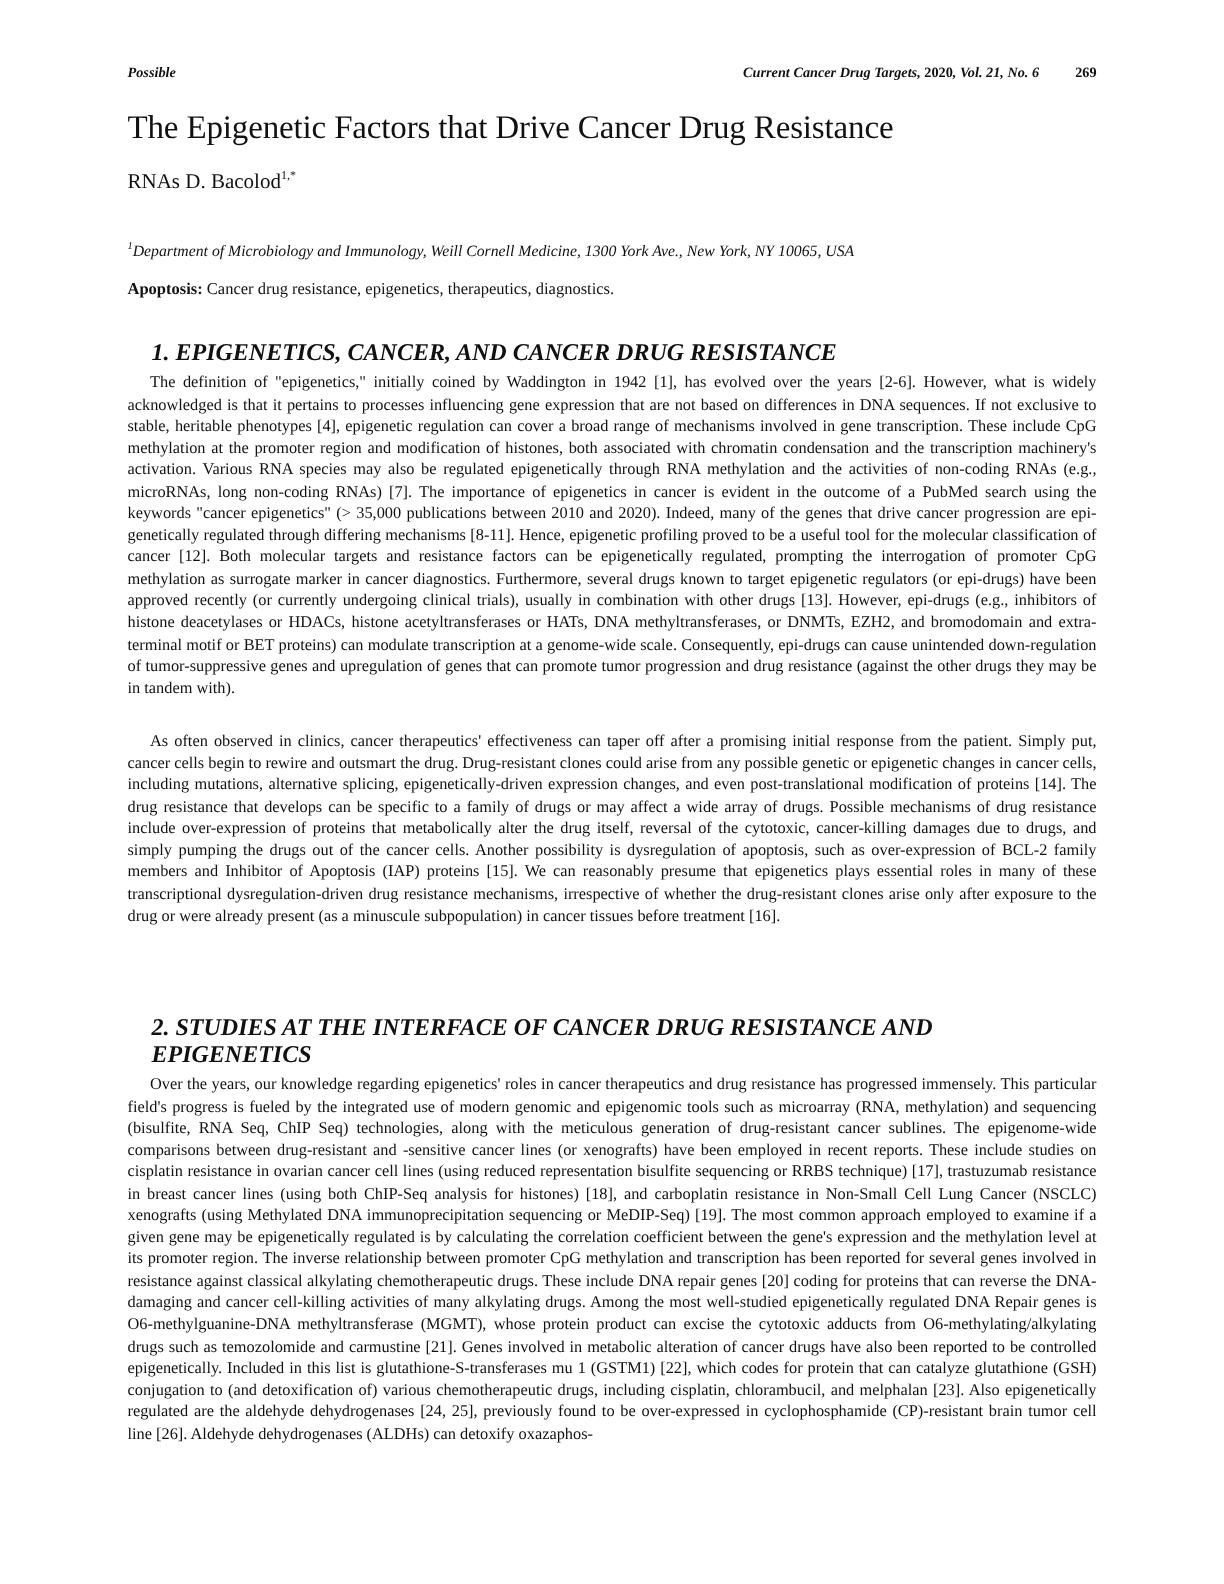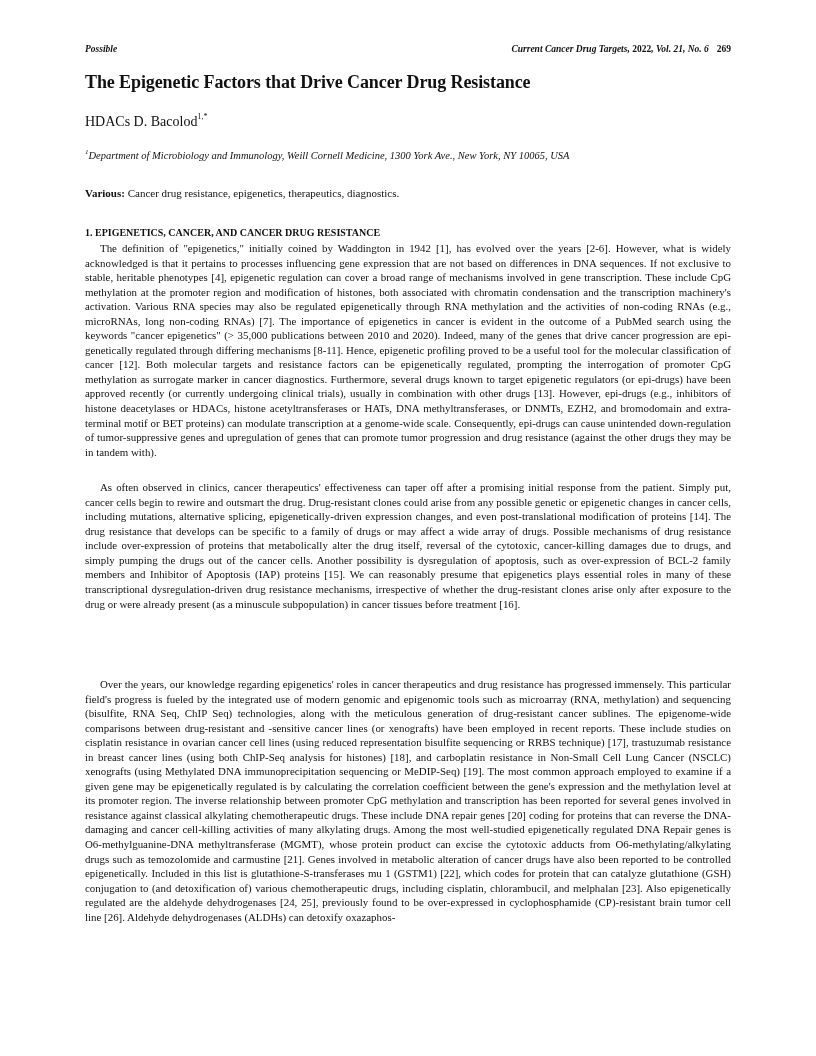--- a/index.html
+++ b/index.html
@@ -1,63 +1,64 @@
 <!DOCTYPE html>
 <html><head>
 <meta charset="utf-8">
 <style>
   html, body { margin: 0; padding: 0; background: #ffffff; }
   body { width: 816px; height: 1056px; position: relative; overflow: hidden; color: #111; font-family: "Liberation Serif", serif; }
   .page { position: absolute; left: 85px; top: 0; width: 646px; }
   .running-header { position: absolute; top: 44px; left: 0; width: 646px; font-size: 9.5px; font-weight: bold; font-style: italic; }
   .running-header .left { position: absolute; left: 0; }
   .running-header .right { position: absolute; right: 0; }
-  .running-header .pg { font-style: normal; margin-left: 8px; }
+  .running-header .pg { font-style: normal; margin-left: 24px; }
   .running-header .yr { font-style: normal; }
-  .title { position: absolute; top: 72px; left: 0; font-size: 18px; font-weight: bold; margin: 0; letter-spacing: -0.1px; }
+  .title { position: absolute; top: 72px; left: 0; font-size: 22px; font-weight: normal; margin: 0; letter-spacing: -0.1px; }
   .author { position: absolute; top: 114px; left: 0; font-size: 14px; }
   .author sup { font-size: 8px; vertical-align: top; position: relative; top: -2px; }
-  .affil { position: absolute; top: 148px; left: 0; font-size: 10.5px; font-style: italic; }
+  .affil { position: absolute; top: 160px; left: 0; font-size: 10.5px; font-style: italic; }
   .affil sup { font-size: 7px; }
   .keywords { position: absolute; top: 187px; left: 0; font-size: 11px; }
   .keywords b { font-weight: bold; }
   .section { position: absolute; left: 0; width: 646px; }
-  .section h2 { font-size: 10px; font-weight: bold; margin: 0 0 3px 0; }
+  .section h2 { font-size: 16px; font-weight: bold; margin: 0 0 3px 16px; font-style: italic; }
   .section p { font-size: 10.9px; line-height: 14.55px; margin: 0; text-align: justify; text-indent: 15px; hyphens: manual; }
   .s1 { top: 227px; }
   .s1 p + p { margin-top: 21px; }
   .s2 { top: 677px; }
 </style>
 </head>
 <body>
 
 <div class="page">
 
   <div class="running-header">
     <span class="left">Possible</span>
-    <span class="right"><span>Current Cancer Drug Targets</span>, <span class="yr">2022</span>, <span>Vol. 21, No. 6</span><span class="pg">269</span></span>
+    <span class="right"><span>Current Cancer Drug Targets</span>, <span class="yr">2020</span>, <span>Vol. 21, No. 6</span><span class="pg">269</span></span>
   </div>
 
   <h1 class="title">The Epigenetic Factors that Drive Cancer Drug Resistance</h1>
 
   <div class="author">
-    <span>HDACs D. Bacolod</span><sup>1,*</sup>
+    <span>RNAs D. Bacolod</span><sup>1,*</sup>
   </div>
 
   <div class="affil">
     <sup>1</sup><span>Department of Microbiology and Immunology, Weill Cornell Medicine, 1300 York Ave., New York, NY 10065, USA</span>
   </div>
 
   <div class="keywords">
-    <b>Various:</b> <span>Cancer drug resistance, epigenetics, therapeutics, diagnostics.</span>
+    <b>Apoptosis:</b> <span>Cancer drug resistance, epigenetics, therapeutics, diagnostics.</span>
   </div>
 
   <div class="section s1">
     <h2>1. EPIGENETICS, CANCER, AND CANCER DRUG RESISTANCE</h2>
     <p>The definition of "epigenetics," initially coined by Waddington in 1942 [1], has evolved over the years [2-6]. However, what is widely acknowledged is that it pertains to processes influencing gene expression that are not based on differences in DNA sequences. If not exclusive to stable, heritable phenotypes [4], epigenetic regulation can cover a broad range of mecha­nisms involved in gene transcription. These include CpG methylation at the promoter region and modification of histones, both associated with chromatin condensation and the transcription machinery's activation. Various RNA species may also be regu­lated epigenetically through RNA methylation and the activities of non-coding RNAs (e.g., microRNAs, long non-coding RNAs) [7]. The importance of epigenetics in cancer is evident in the outcome of a PubMed search using the keywords "cancer epigenetics" (&gt; 35,000 publications between 2010 and 2020). Indeed, many of the genes that drive cancer progression are epi­genetically regulated through differing mechanisms [8-11]. Hence, epigenetic profiling proved to be a useful tool for the mo­lecular classification of cancer [12]. Both molecular targets and resistance factors can be epigenetically regulated, prompting the interrogation of promoter CpG methylation as surrogate marker in cancer diagnostics. Furthermore, several drugs known to target epigenetic regulators (or epi-drugs) have been approved recently (or currently undergoing clinical trials), usually in com­bination with other drugs [13]. However, epi-drugs (e.g., inhibitors of histone deacetylases or HDACs, histone acetyltransferas­es or HATs, DNA methyltransferases, or DNMTs, EZH2, and bromodomain and extra-terminal motif or BET proteins) can modulate transcription at a genome-wide scale. Consequently, epi-drugs can cause unintended down-regulation of tumor-suppressive genes and upregulation of genes that can promote tumor progression and drug resistance (against the other drugs they may be in tandem with).</p>
     <p>As often observed in clinics, cancer therapeutics' effectiveness can taper off after a promising initial response from the pa­tient. Simply put, cancer cells begin to rewire and outsmart the drug. Drug-resistant clones could arise from any possible genet­ic or epigenetic changes in cancer cells, including mutations, alternative splicing, epigenetically-driven expression changes, and even post-translational modification of proteins [14]. The drug resistance that develops can be specific to a family of drugs or may affect a wide array of drugs. Possible mechanisms of drug resistance include over-expression of proteins that metabolically alter the drug itself, reversal of the cytotoxic, cancer-killing damages due to drugs, and simply pumping the drugs out of the cancer cells. Another possibility is dysregulation of apoptosis, such as over-expression of BCL-2 family members and Inhibitor of Apoptosis (IAP) proteins [15]. We can reasonably presume that epigenetics plays essential roles in many of these transcrip­tional dysregulation-driven drug resistance mechanisms, irrespective of whether the drug-resistant clones arise only after expo­sure to the drug or were already present (as a minuscule subpopulation) in cancer tissues before treatment [16].</p>
   </div>
 
   <div class="section s2">
+    <h2>2. STUDIES AT THE INTERFACE OF CANCER DRUG RESISTANCE AND EPIGENETICS</h2>
     <p>Over the years, our knowledge regarding epigenetics' roles in cancer therapeutics and drug resistance has progressed im­mensely. This particular field's progress is fueled by the integrated use of modern genomic and epigenomic tools such as mi­croarray (RNA, methylation) and sequencing (bisulfite, RNA Seq, ChIP Seq) technologies, along with the meticulous genera­tion of drug-resistant cancer sublines. The epigenome-wide comparisons between drug-resistant and -sensitive cancer lines (or xenografts) have been employed in recent reports. These include studies on cisplatin resistance in ovarian cancer cell lines (us­ing reduced representation bisulfite sequencing or RRBS technique) [17], trastuzumab resistance in breast cancer lines (using both ChIP-Seq analysis for histones) [18], and carboplatin resistance in Non-Small Cell Lung Cancer (NSCLC) xenografts (us­ing Methylated DNA immunoprecipitation sequencing or MeDIP-Seq) [19]. The most common approach employed to examine if a given gene may be epigenetically regulated is by calculating the correlation coefficient between the gene's expression and the methylation level at its promoter region. The inverse relationship between promoter CpG methylation and transcription has been reported for several genes involved in resistance against classical alkylating chemotherapeutic drugs. These include DNA repair genes [20] coding for proteins that can reverse the DNA-damaging and cancer cell-killing activities of many alkylating drugs. Among the most well-studied epigenetically regulated DNA Repair genes is O6-methylguanine-DNA methyltransferase (MGMT), whose protein product can excise the cytotoxic adducts from O6-methylating/alkylating drugs such as temozolomide and carmustine [21]. Genes involved in metabolic alteration of cancer drugs have also been reported to be controlled epigenet­ically. Included in this list is glutathione-S-transferases mu 1 (GSTM1) [22], which codes for protein that can catalyze glutathi­one (GSH) conjugation to (and detoxification of) various chemotherapeutic drugs, including cisplatin, chlorambucil, and mel­phalan [23]. Also epigenetically regulated are the aldehyde dehydrogenases [24, 25], previously found to be over-expressed in cyclophosphamide (CP)-resistant brain tumor cell line [26]. Aldehyde dehydrogenases (ALDHs) can detoxify oxazaphos-</p>
   </div>
 
 </div>
 
 </body></html>

